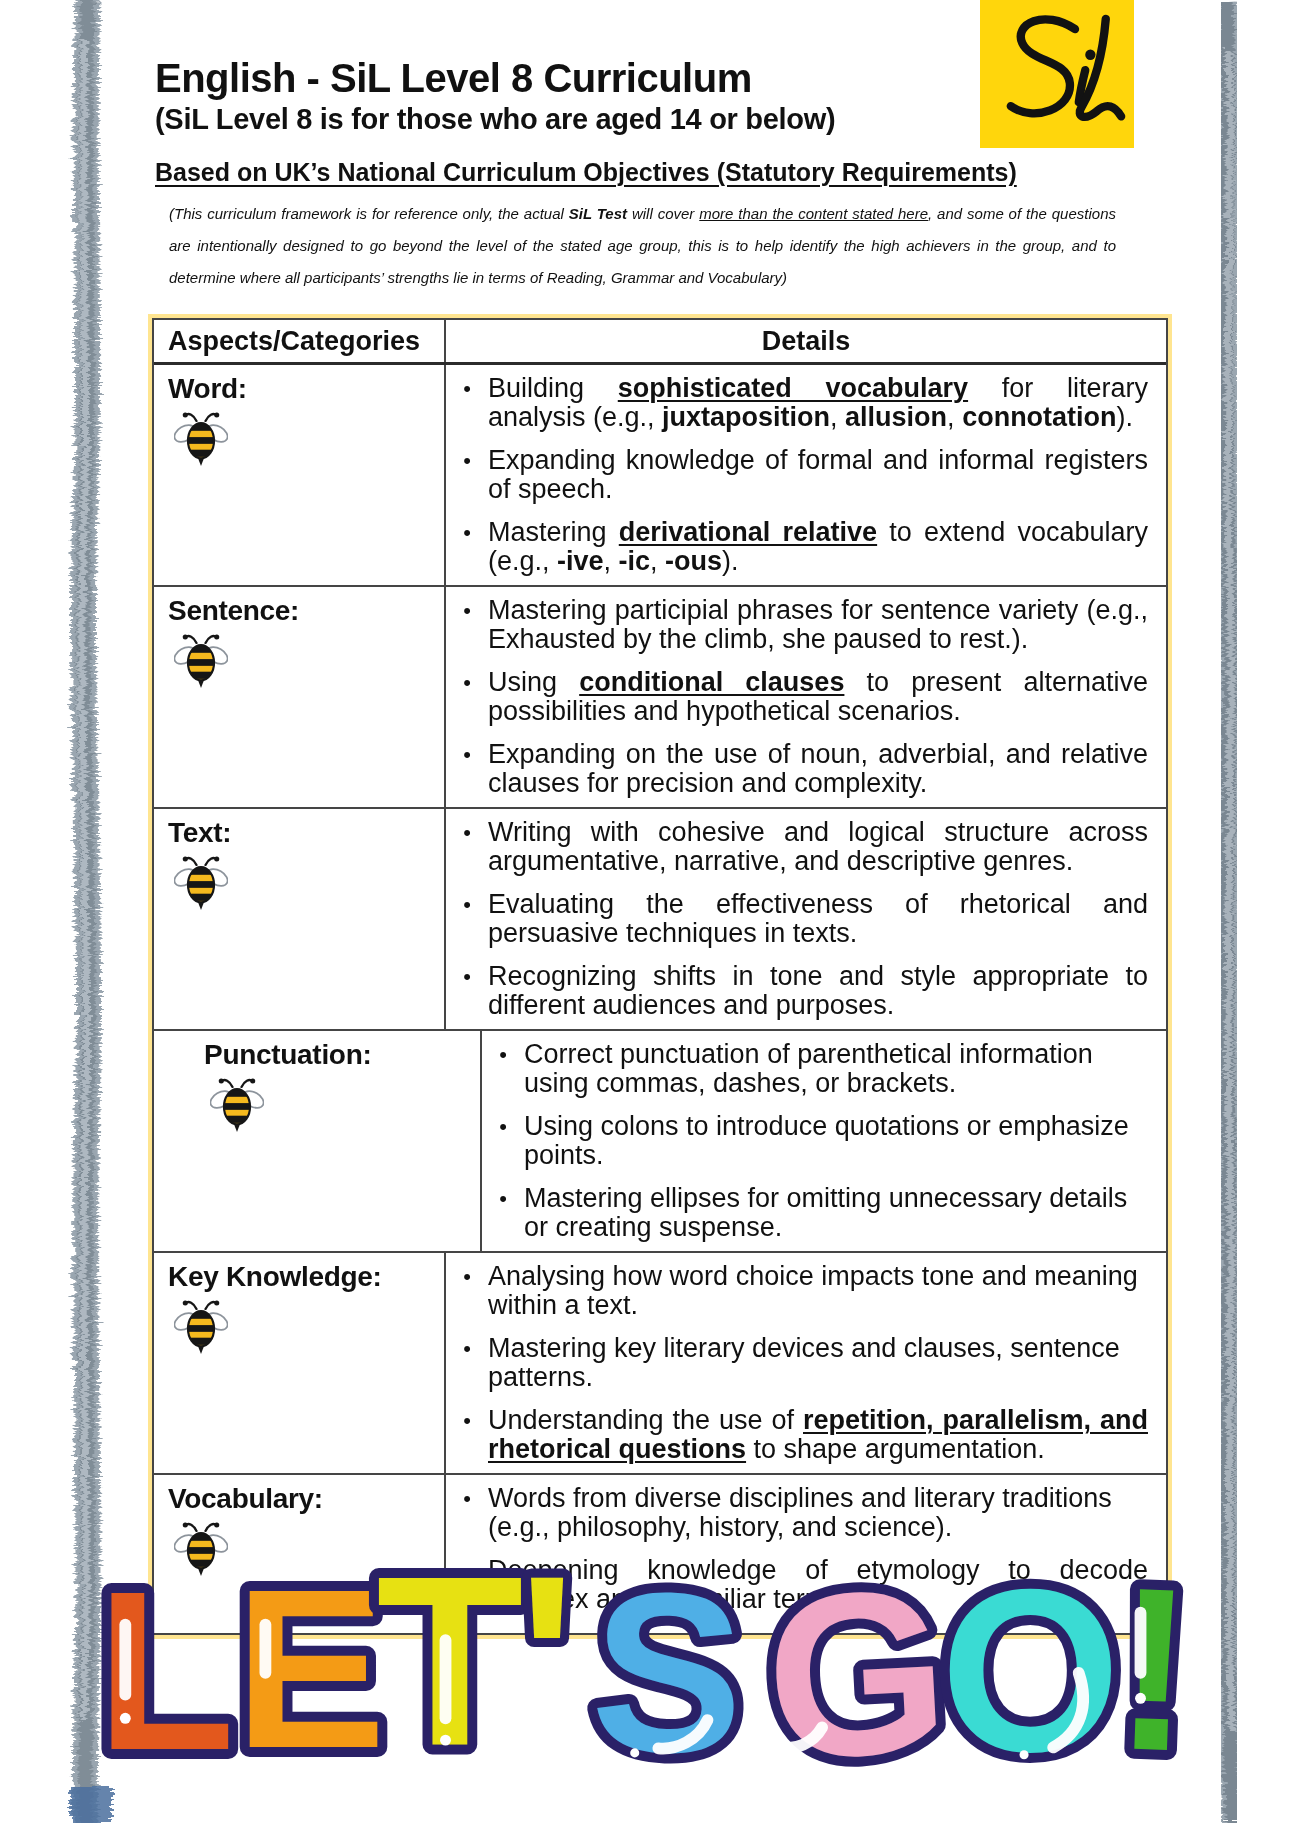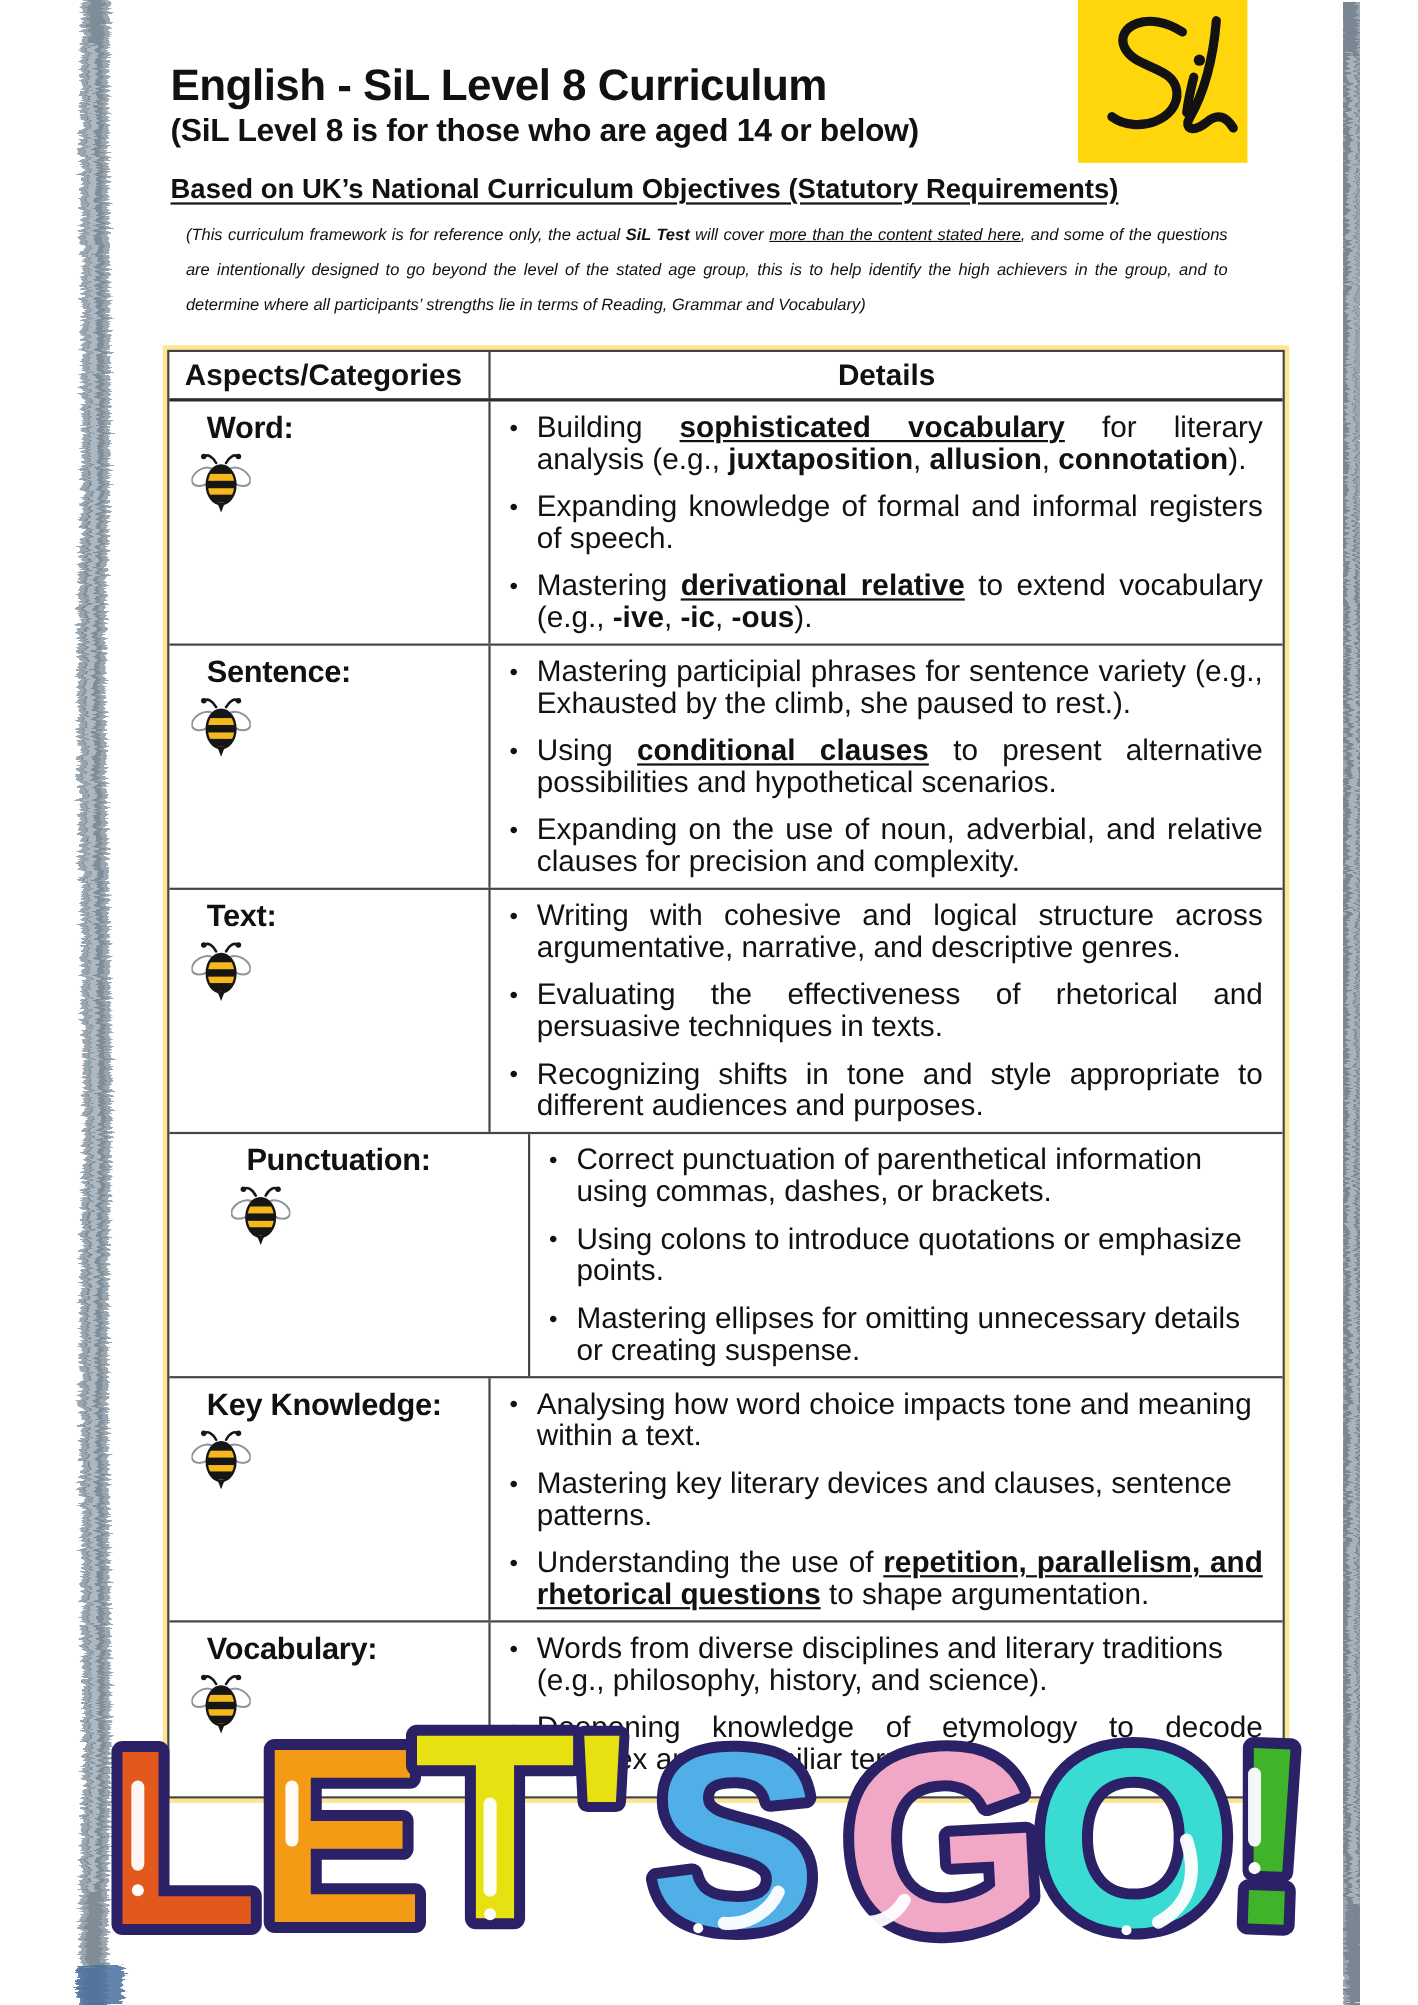--- a/index.html
+++ b/index.html
@@ -31,21 +31,21 @@
   .trow{display:grid;grid-template-columns:290px 1fr;}
   .trow + .trow{border-top:2px solid #454545;}
   .tbody .trow:nth-child(1){min-height:210px;}
   .tbody .trow:nth-child(2){min-height:193px;}
   .tbody .trow:nth-child(3){min-height:191px;}
   .tbody .trow:nth-child(4){min-height:179px;padding-left:36px;}
   .tbody .trow:nth-child(5){min-height:179px;}
   .tbody .trow:nth-child(6){min-height:158px;}
   .cell.c1{padding:8px 10px 8px 14px;}
   .cell.c2{border-left:2px solid #454545;padding:9px 18px 9px 0;}
-  .cat{font-size:28px;font-weight:bold;letter-spacing:-0.3px;margin-left:20px;}
+  .cat{font-size:28px;font-weight:bold;letter-spacing:-0.3px;}
   .bee{width:54px;height:58px;margin:4px 0 0 6px;display:block;}
   .bl{stroke:#161616;stroke-width:2.6;fill:none;stroke-linecap:round;}
   .bullet{display:flex;margin:0 0 14px 0;}
   .bullet:last-child{margin-bottom:0;}
   .marker{flex:0 0 42px;text-align:center;font-size:22px;line-height:29px;}
   .btext{flex:1;font-size:27px;line-height:29px;}
   .bullet.just .btext{text-align:justify;}
   .btext .b{font-weight:bold;}
   .btext .u{text-decoration:underline;text-decoration-thickness:2px;text-underline-offset:3px;}
 

